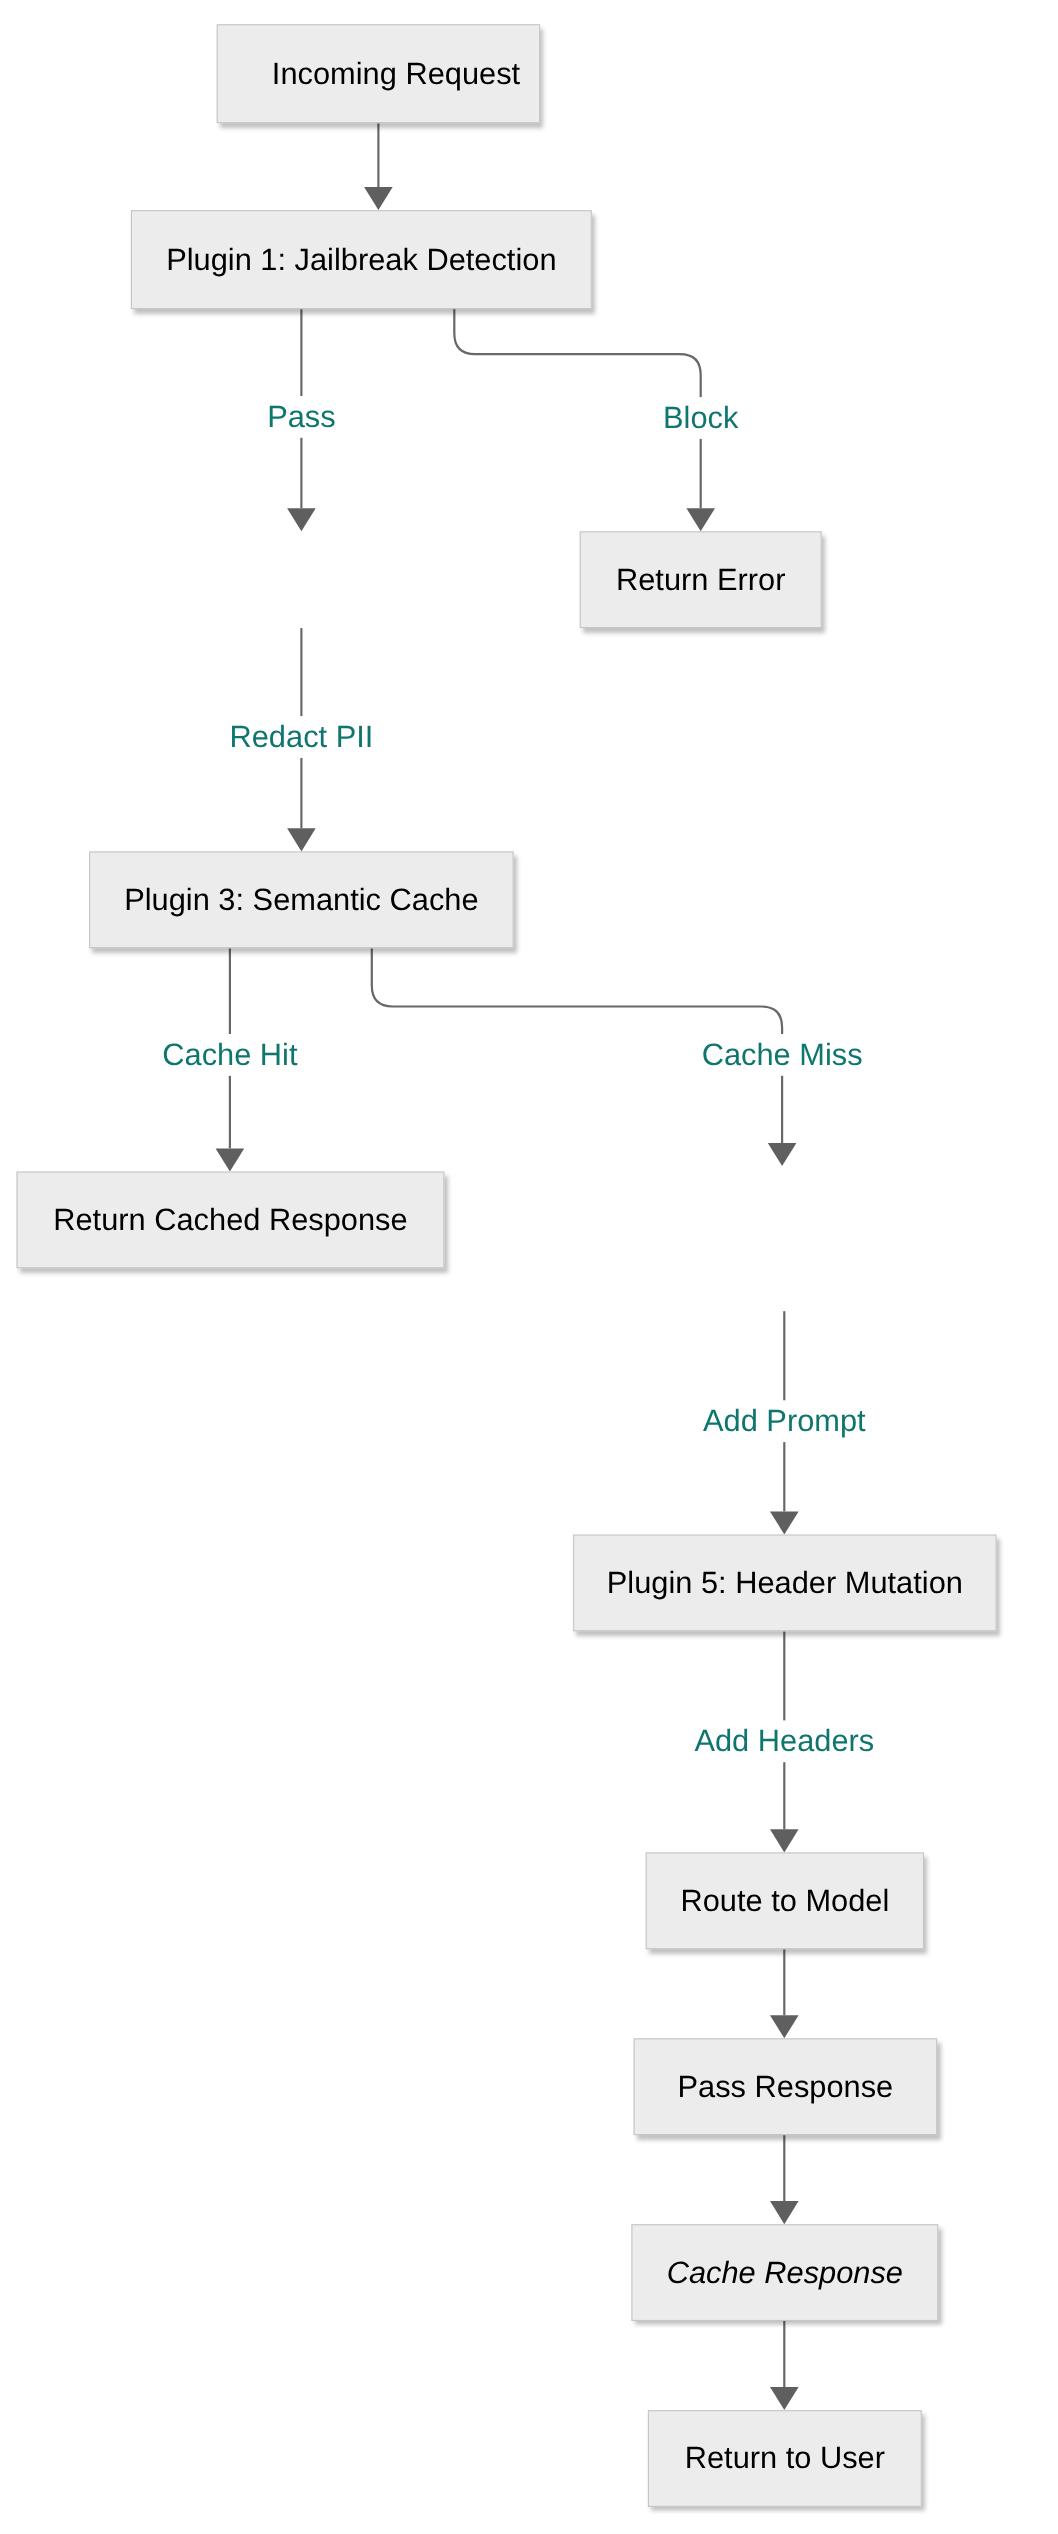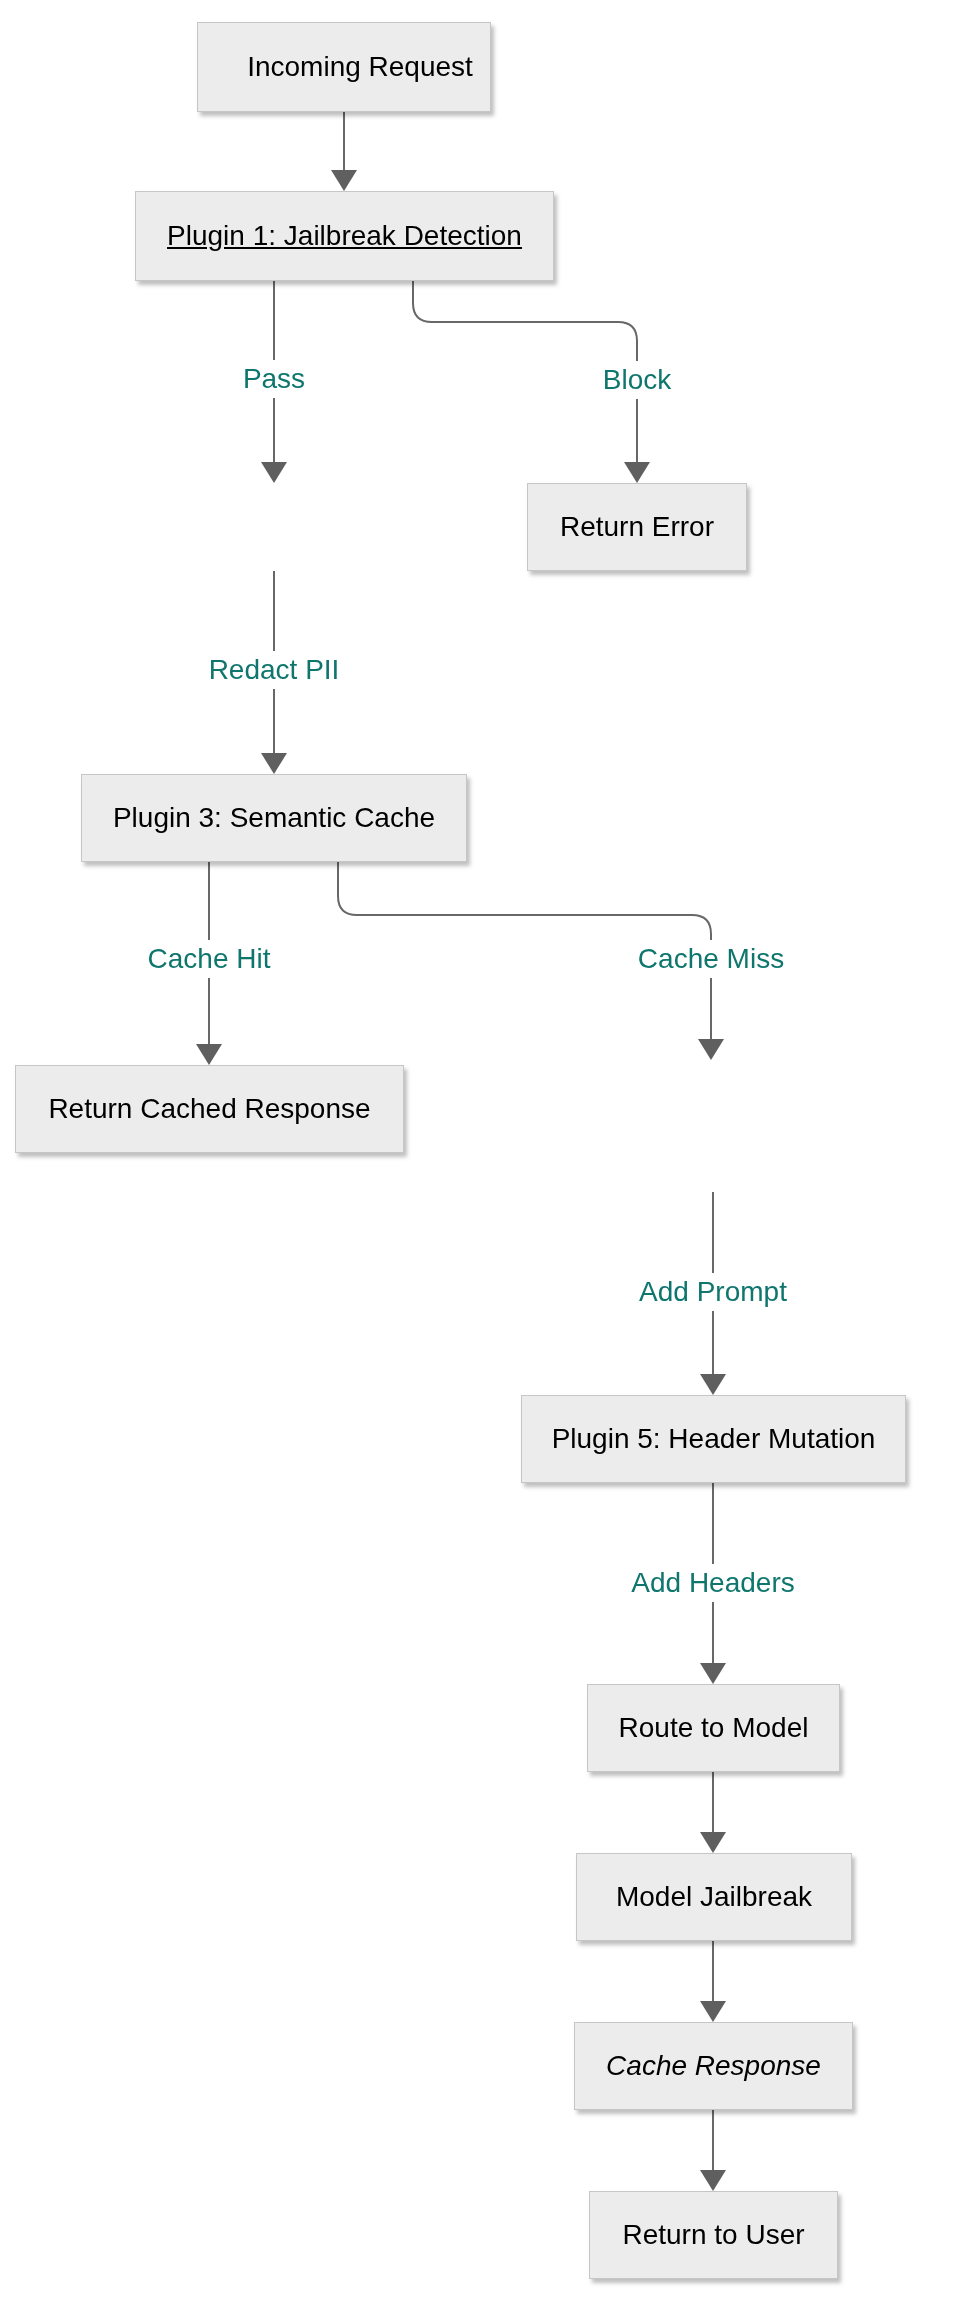--- a/index.html
+++ b/index.html
@@ -54,21 +54,21 @@
     position: absolute;
     transform: translate(-50%, -50%);
     background: #ffffff;
     color: #0f766e;
     font-size: 28px;
     padding: 3px 10px;
     white-space: nowrap;
   }
   
   .n-incoming        { left: 197px; top: 22px;   width: 294px; height: 90px; padding-left: 32px; }
-  .n-plugin1         { left: 135px; top: 191px;  width: 419px; height: 90px; text-decoration: underline; }
+  .n-plugin1         { left: 119px; top: 191px;  width: 419px; height: 90px; }
   .n-plugin2         { left: 97px;  top: 483px;  width: 354px; height: 88px; }
   .n-return-error    { left: 527px; top: 483px;  width: 220px; height: 88px; }
   .n-plugin3         { left: 81px;  top: 774px;  width: 386px; height: 88px; }
   .n-return-cached   { left: 15px;  top: 1065px; width: 389px; height: 88px; }
   .n-plugin4         { left: 480px; top: 1060px; width: 467px; height: 132px; }
   .n-plugin5         { left: 521px; top: 1395px; width: 385px; height: 88px; }
   .n-route-model     { left: 587px; top: 1684px; width: 253px; height: 88px; }
   .n-model-response  { left: 576px; top: 1853px; width: 276px; height: 88px; }
   .n-cache-response  { left: 574px; top: 2022px; width: 279px; height: 88px; font-style: italic; }
   .n-return-user     { left: 589px; top: 2191px; width: 249px; height: 88px; }
@@ -122,21 +122,21 @@
     <path class="arrowhead" d="M700 2170 L726 2170 L713 2191 Z"></path>
   </svg>
 
   <div class="node n-incoming">Incoming Request</div>
   <div class="node n-plugin1">Plugin 1: Jailbreak Detection</div>
   <div class="node n-return-error">Return Error</div>
   <div class="node n-plugin3">Plugin 3: Semantic Cache</div>
   <div class="node n-return-cached">Return Cached Response</div>
   <div class="node n-plugin5">Plugin 5: Header Mutation</div>
   <div class="node n-route-model">Route to Model</div>
-  <div class="node n-model-response">Model Jailbreak</div>
+  <div class="node n-model-response">Pass Response</div>
   <div class="node n-cache-response">Cache Response</div>
   <div class="node n-return-user">Return to User</div>
 
   <div class="edge-label l-pass">Pass</div>
   <div class="edge-label l-block">Block</div>
   <div class="edge-label l-redact">Redact PII</div>
   <div class="edge-label l-cache-hit">Cache Hit</div>
   <div class="edge-label l-cache-miss">Cache Miss</div>
   <div class="edge-label l-add-prompt">Add Prompt</div>
   <div class="edge-label l-add-headers">Add Headers</div>

